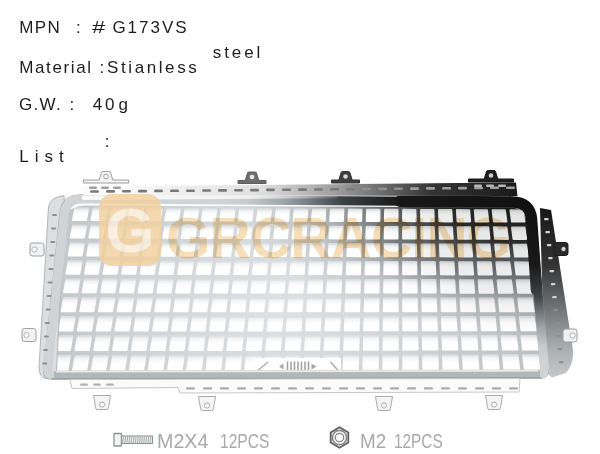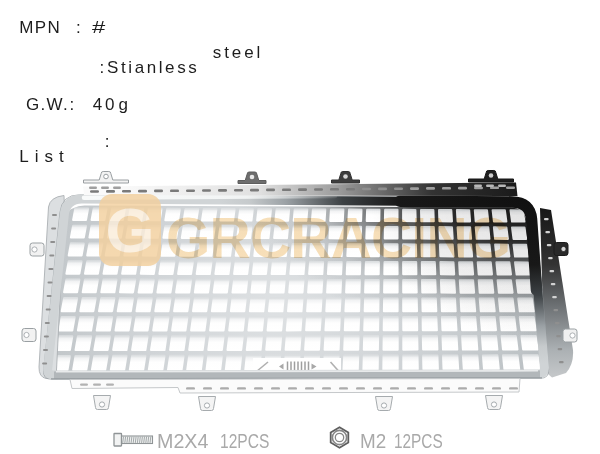--- a/index.html
+++ b/index.html
@@ -7,26 +7,28 @@
 .tk{position:absolute;color:#1d1d1d;font-size:17px;letter-spacing:1.3px;line-height:19.6px;white-space:pre;}
 .bk{position:absolute;color:#a9a9a9;font-size:20.5px;line-height:23.6px;white-space:pre;}
 </style>
 </head>
 <body>
 <div id="page">
 
 <span class="tk" style="left:19.3px;top:17.6px">MPN</span>
 <span class="tk" style="left:76.0px;top:17.6px">:</span>
 <span class="tk" style="left:91.8px;top:17.6px;transform:scaleX(1.4);transform-origin:0 0">#</span>
-
+<span class="tk" style="left:112.4px;top:17.6px;letter-spacing:2.0px">G173VS</span>
+
+<span class="tk" style="left:19.3px;top:57.8px;letter-spacing:1.6px">Material</span>
 <span class="tk" style="left:99.5px;top:57.8px">:</span>
 <span class="tk" style="left:107px;top:57.8px;letter-spacing:2.6px">Stianless</span>
 <span class="tk" style="left:212.8px;top:43px;letter-spacing:2.9px">steel</span>
 
-<span class="tk" style="left:26px;top:94.6px">G.W.</span>
+<span class="tk" style="left:19px;top:94.6px">G.W.</span>
 <span class="tk" style="left:69.6px;top:94.6px">:</span>
 <span class="tk" style="left:92.8px;top:94.6px;letter-spacing:2.8px">40</span>
 <span class="tk" style="left:118.4px;top:94.6px">g</span>
 
 <span class="tk" style="left:19.3px;top:147px;letter-spacing:6.0px">List</span>
 <span class="tk" style="left:104.8px;top:132.4px">:</span>
 
 <span class="bk" style="left:157.3px;top:429.3px;transform:scaleX(0.96);transform-origin:0 0">M2X4</span>
 <span class="bk" style="left:220.2px;top:429.3px;transform:scaleX(0.76);transform-origin:0 0">12PCS</span>
 

